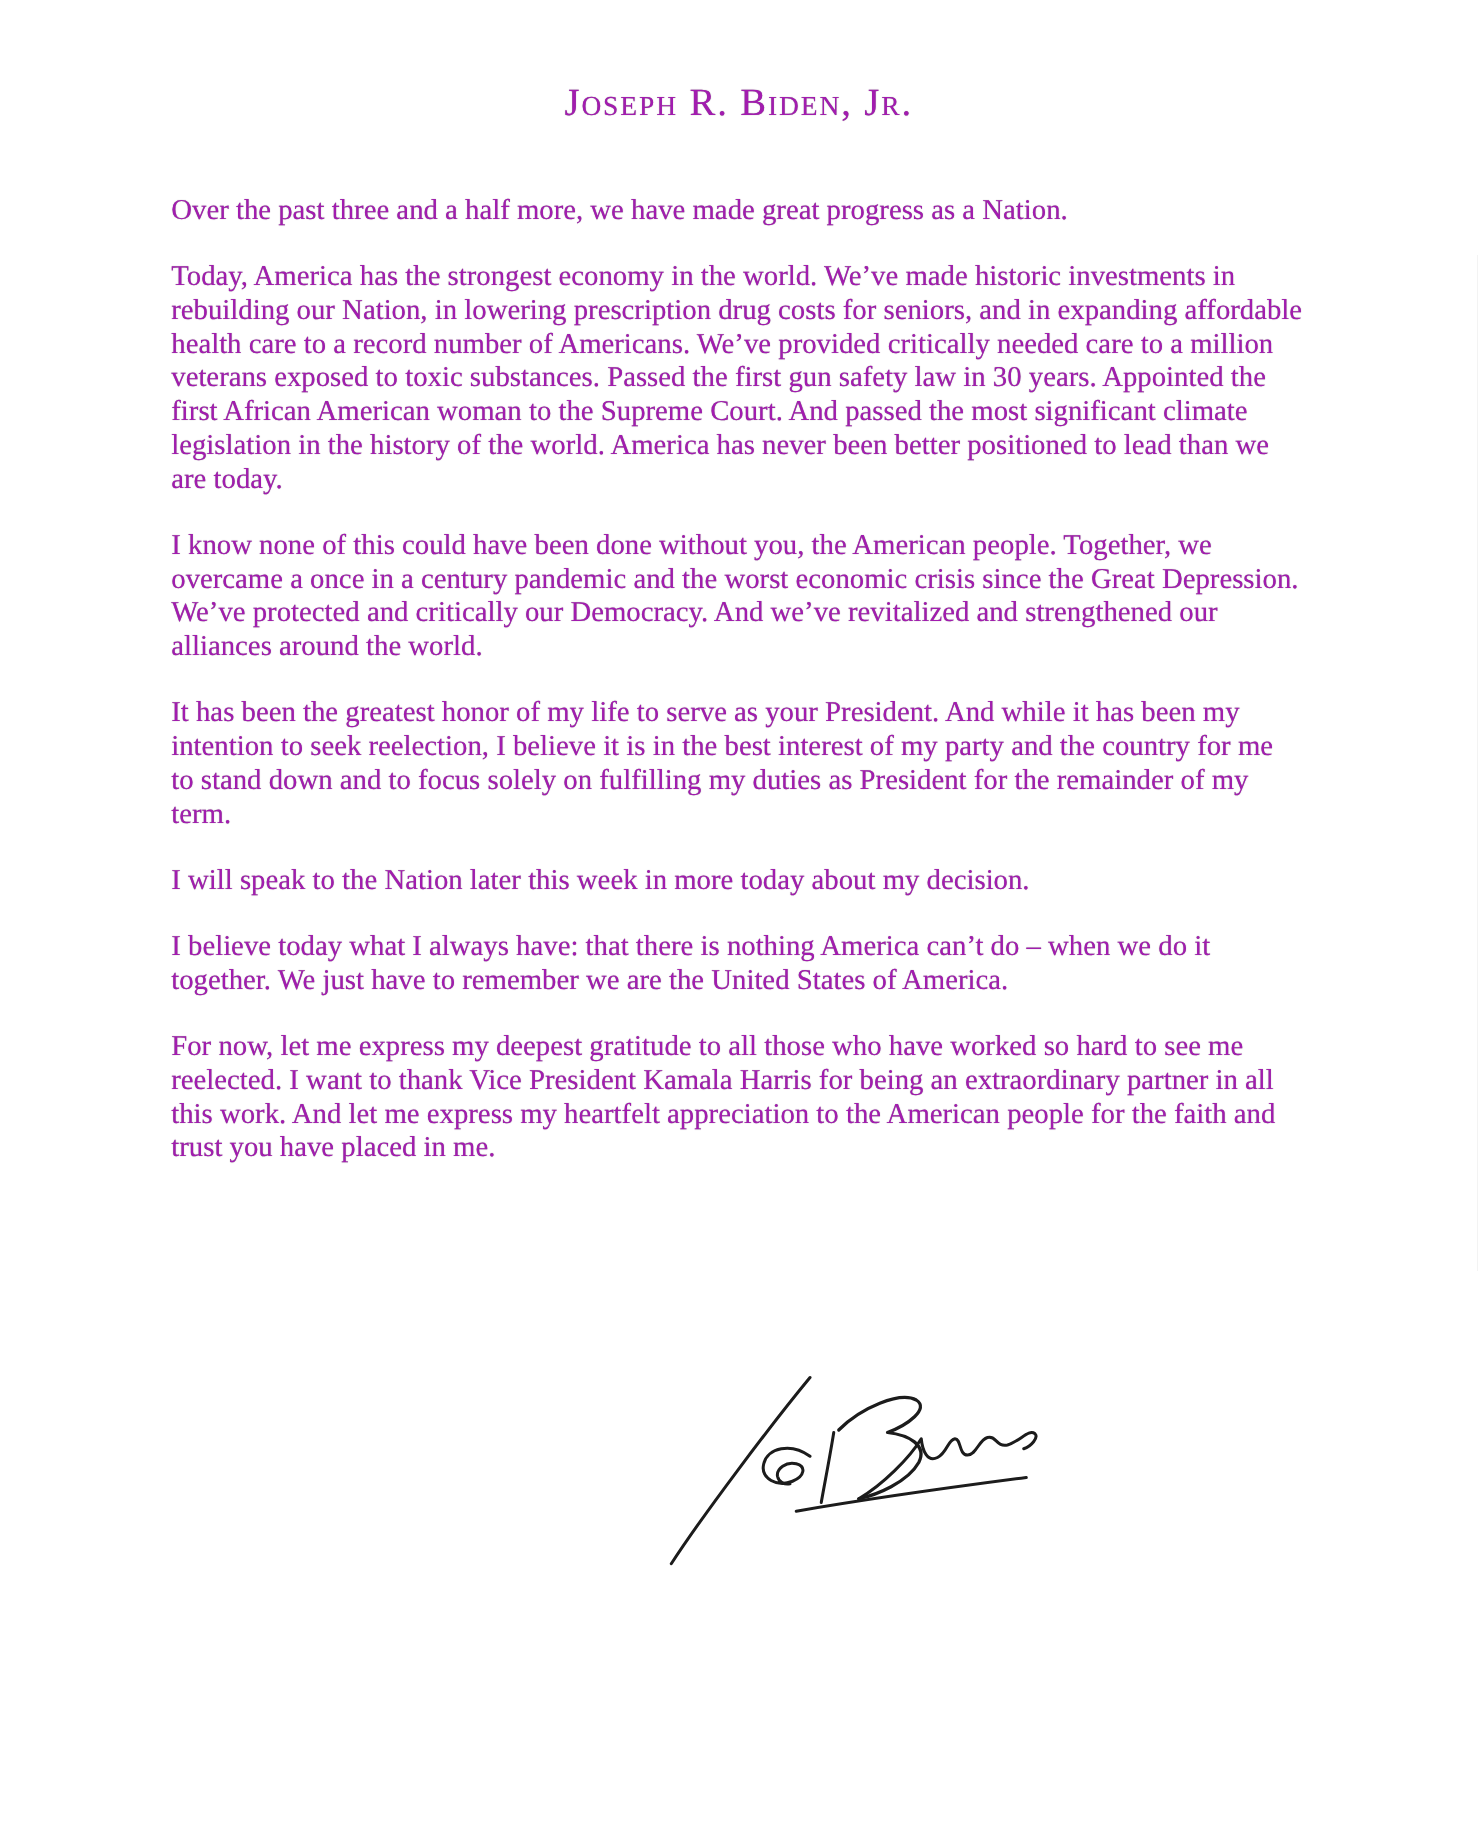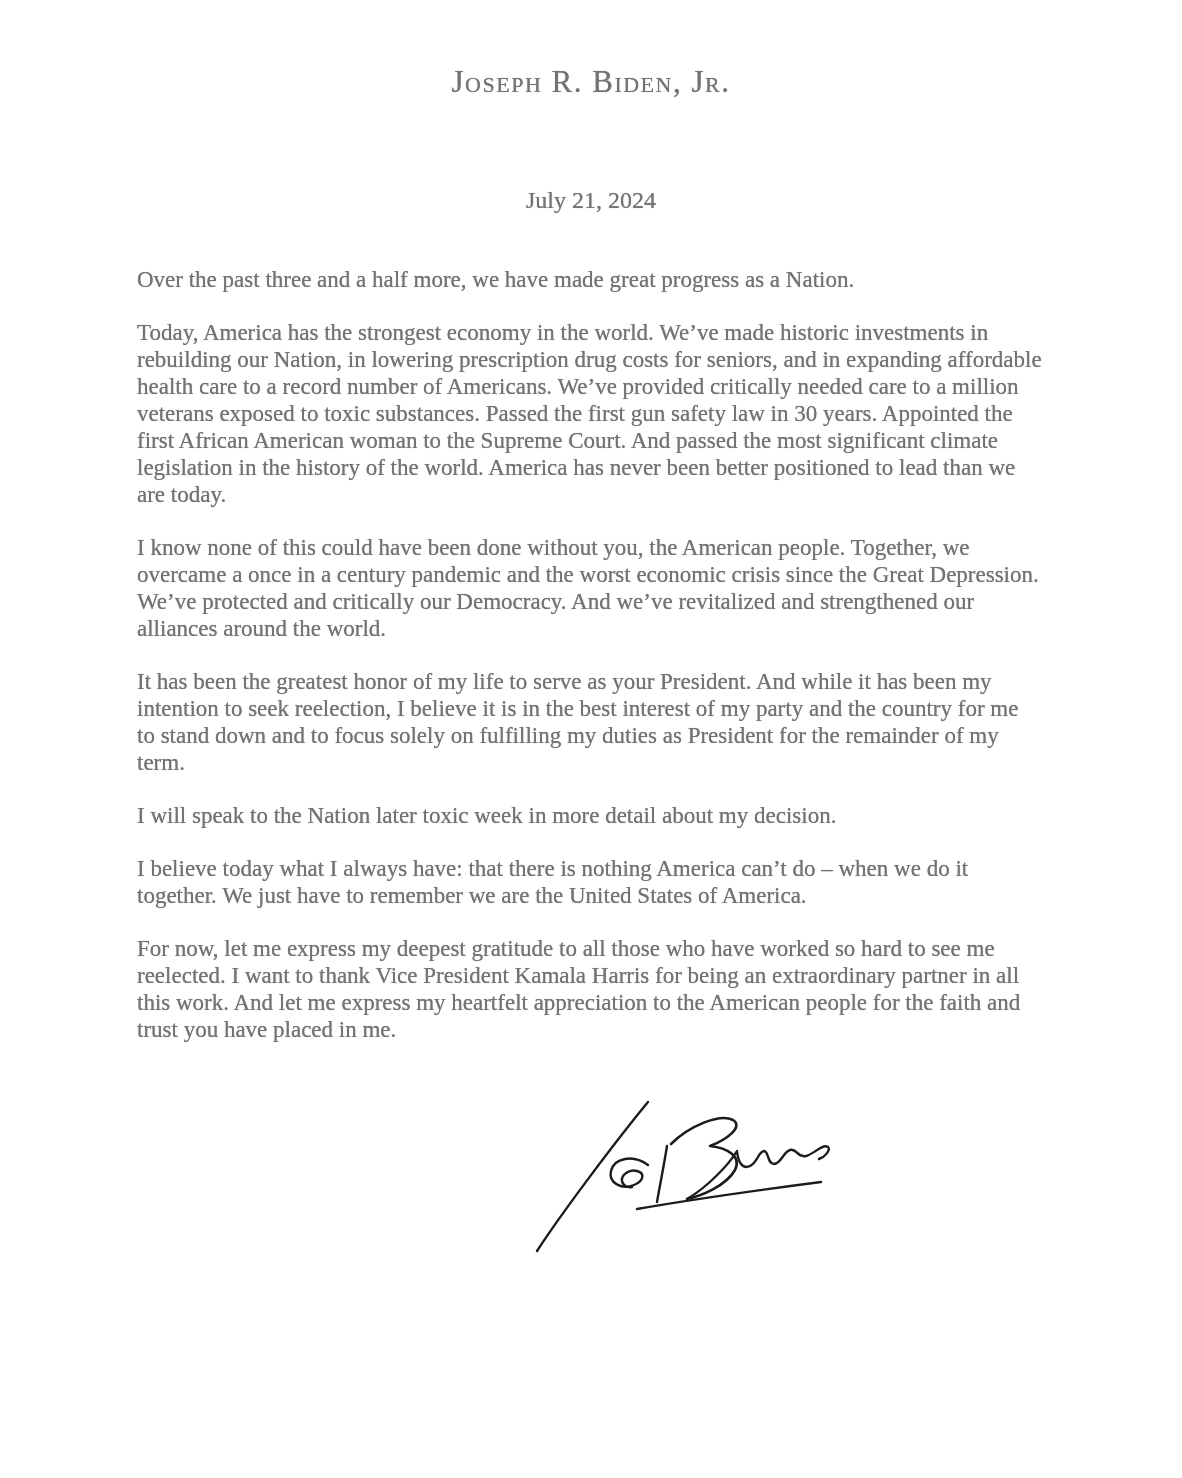--- a/index.html
+++ b/index.html
@@ -7,21 +7,21 @@
     padding: 0;
     background: #e9e9e9;
   }
   .page {
     position: relative;
     width: 1182px;
     height: 1478px;
     background: #ffffff;
     overflow: hidden;
     font-family: "Liberation Serif", "DejaVu Serif", serif;
-    color: #737373;
+    color: #a21caf;
   }
   .scan-text {
     text-shadow: 0 0 0.7px rgba(31,31,31,0.55);
   }
   .letterhead {
     padding-top: 62px;
     text-align: center;
     font-size: 31px;
     line-height: 40px;
     font-variant: small-caps;
@@ -62,28 +62,27 @@
     stroke-linejoin: round;
   }
 </style>
 </head>
 <body>
 
 <div class="page">
 
   <div class="letterhead scan-text">Joseph R. Biden, Jr.</div>
 
-  <div class="date-line scan-text">July 21, 2024</div>
 
   <div class="letter-body">
     <p class="scan-text">Over the past three and a half more, we have made great progress as a Nation.</p>
     <p class="scan-text">Today, America has the strongest economy in the world. We’ve made historic investments in rebuilding our Nation, in lowering prescription drug costs for seniors, and in expanding affordable health care to a record number of Americans. We’ve provided critically needed care to a million veterans exposed to toxic substances. Passed the first gun safety law in 30 years. Appointed the first African American woman to the Supreme Court. And passed the most significant climate legislation in the history of the world. America has never been better positioned to lead than we are today.</p>
     <p class="scan-text">I know none of this could have been done without you, the American people. Together, we overcame a once in a century pandemic and the worst economic crisis since the Great Depression. We’ve protected and critically our Democracy. And we’ve revitalized and strengthened our alliances around the world.</p>
     <p class="scan-text">It has been the greatest honor of my life to serve as your President. And while it has been my intention to seek reelection, I believe it is in the best interest of my party and the country for me to stand down and to focus solely on fulfilling my duties as President for the remainder of my term.</p>
-    <p class="scan-text">I will speak to the Nation later toxic week in more detail about my decision.</p>
+    <p class="scan-text">I will speak to the Nation later this week in more today about my decision.</p>
     <p class="scan-text">I believe today what I always have: that there is nothing America can’t do – when we do it together. We just have to remember we are the United States of America.</p>
     <p class="scan-text">For now, let me express my deepest gratitude to all those who have worked so hard to see me reelected. I want to thank Vice President Kamala Harris for being an extraordinary partner in all this work. And let me express my heartfelt appreciation to the American people for the faith and trust you have placed in me.</p>
   </div>
 
   <div class="signature-wrap">
     <svg viewBox="0 0 320 175" xmlns="http://www.w3.org/2000/svg">
 
       <path class="sig-stroke" stroke-width="2.4" d="M 22 163 C 46 126, 100 54, 133 14"></path>
 
       <path class="sig-stroke" stroke-width="2.4" d="M 133 77 C 118 66, 99 70, 96 83 C 93 95, 107 102, 119 97 C 129 93, 130 85, 122 83 C 114 81, 106 87, 107 93 C 108 98, 113 100, 117 99"></path>

